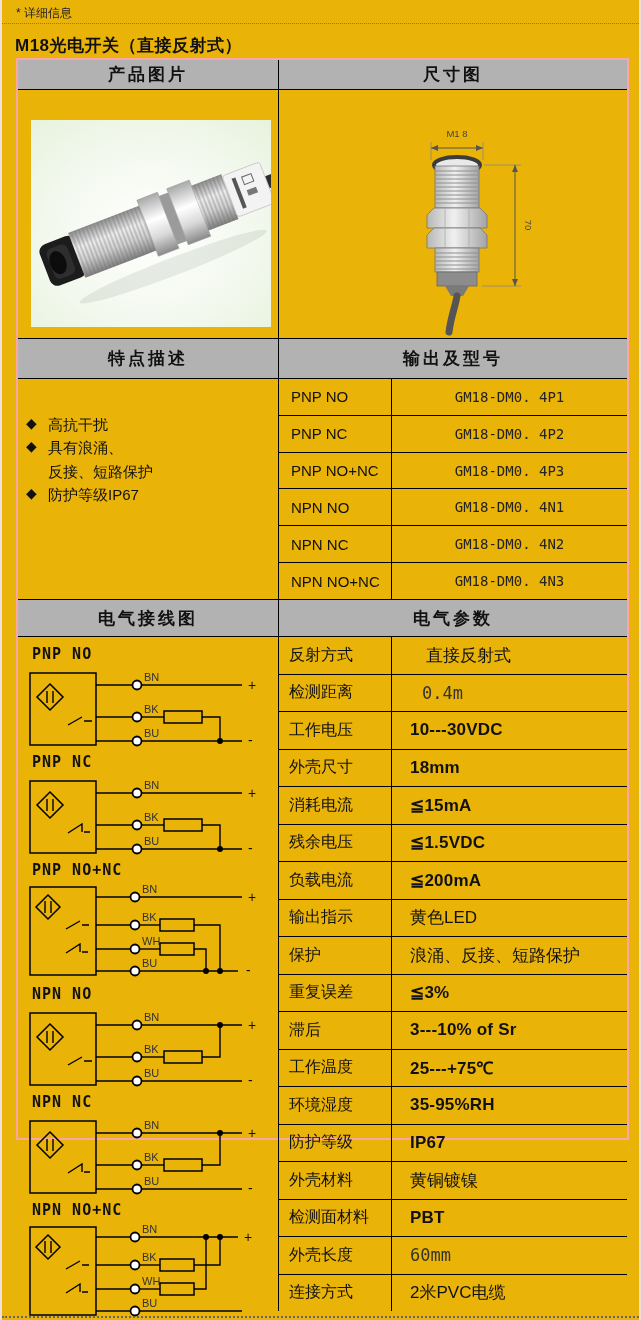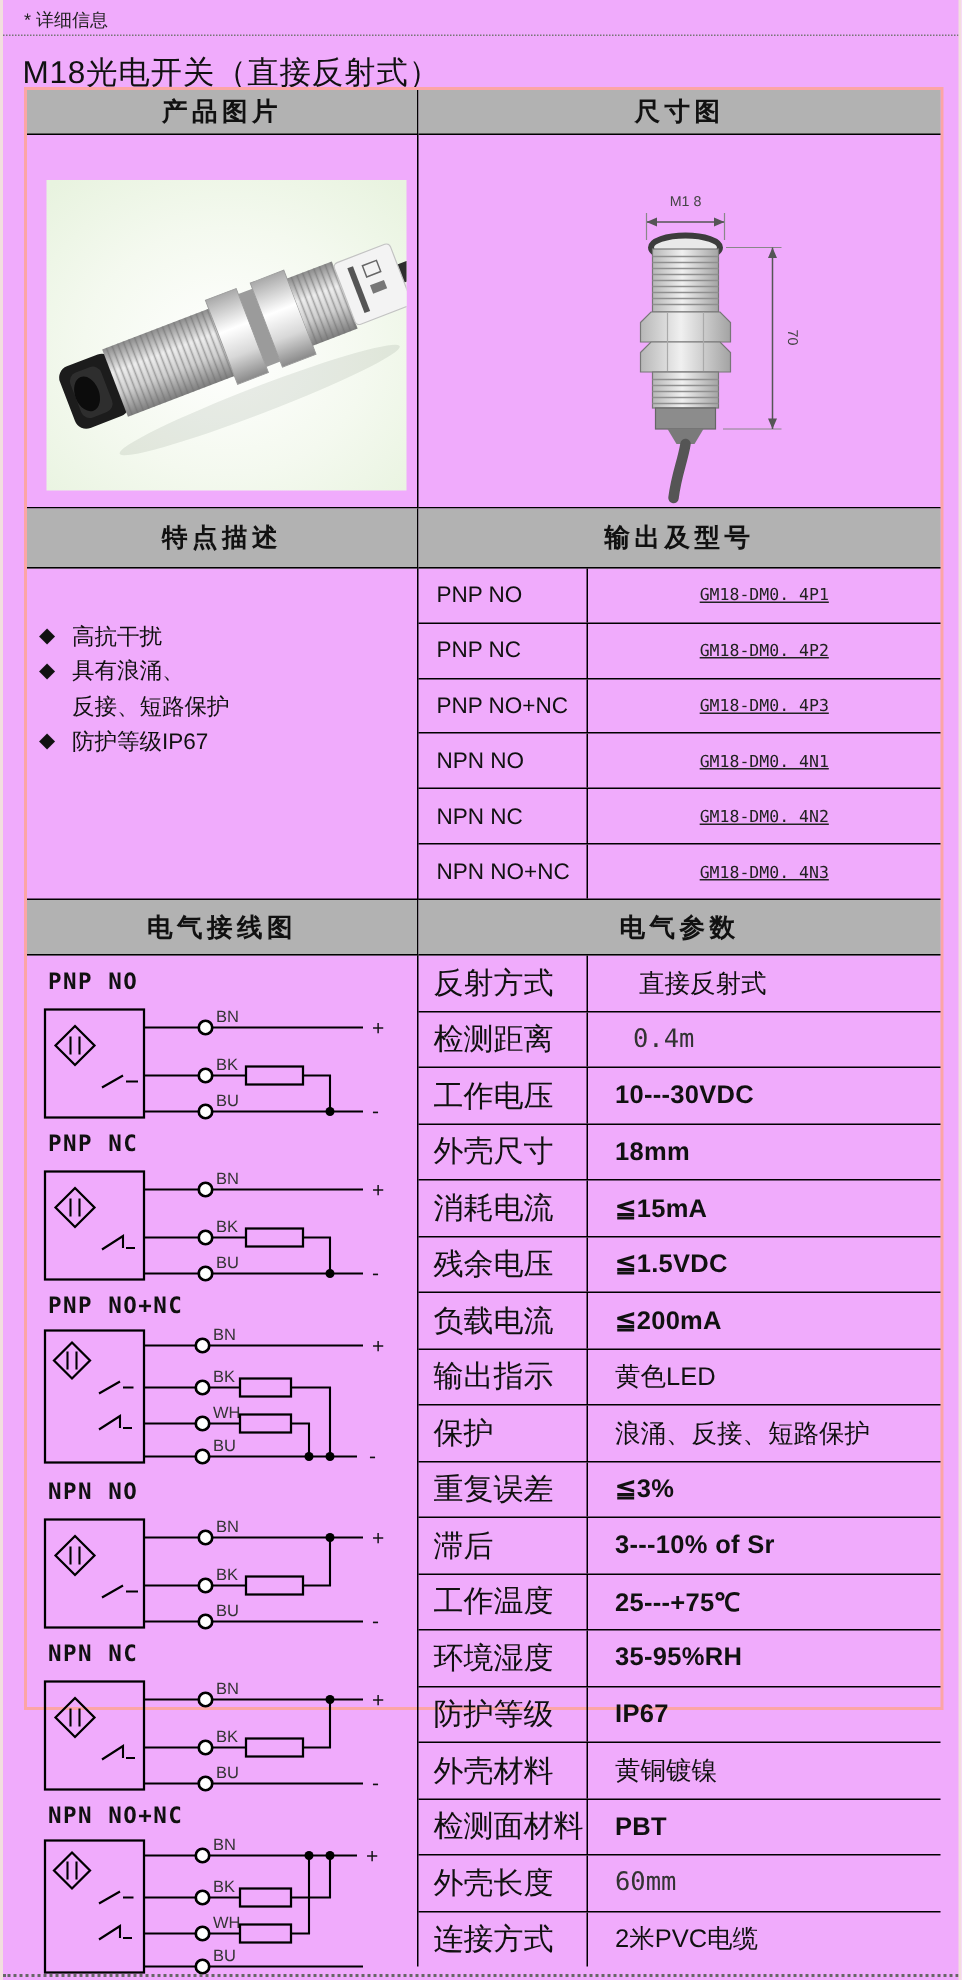--- a/index.html
+++ b/index.html
@@ -1,22 +1,22 @@
 <!DOCTYPE html>
 <html><head>
 <meta charset="utf-8">
 <style>
   html,body{margin:0;padding:0;background:#fff;}
   body{font-family:"Liberation Sans",sans-serif;color:#111;}
-  .page{position:relative;width:641px;height:1320px;background:#f0abfc;overflow:hidden;
+  .page{position:relative;width:641px;height:1320px;background:#eab308;overflow:hidden;
         border-left:2px solid #f2dede;border-right:2px solid #f2dede;box-sizing:border-box;}
   .top-note{position:absolute;left:14px;top:5px;font-size:12px;color:#222;}
   .dotline-top{position:absolute;left:0;top:23px;width:641px;border-top:1px dotted #777;}
   .dotline-bottom{position:absolute;left:0;top:1316px;width:641px;border-top:2px dotted #666;}
-  .doc-title{position:absolute;left:13px;top:34px;font-size:21px;font-weight:normal;letter-spacing:.5px;}
+  .doc-title{position:absolute;left:13px;top:34px;font-size:17px;font-weight:bold;letter-spacing:.5px;}
 
   .tbl{position:absolute;left:14px;top:58px;width:613px;height:1082px;
        border:2px solid #fca5a5;box-sizing:border-box;}
   .cell{position:absolute;box-sizing:border-box;}
   .bb{border-bottom:1px solid #000;}
   .br{border-right:1px solid #000;}
   .hdr{background:#b2b2b2;display:flex;align-items:center;justify-content:center;
        font-weight:bold;font-size:17px;letter-spacing:3px;}
 
   
@@ -36,26 +36,26 @@
   .h3r{left:261px;top:540px;width:348px;height:37px;}
   
   .wirel{left:0;top:577px;width:261px;height:674px;padding:6px 0 0 6px;}
   .parr{left:261px;top:577px;width:348px;height:674px;display:flex;flex-direction:column;}
 
   .mrow{flex:1;display:flex;border-bottom:1px solid #000;}
   .mrow:last-child{border-bottom:none;}
   .mrow .mlab{width:113px;border-right:1px solid #000;display:flex;align-items:center;
               padding-left:12px;font-size:15px;box-sizing:border-box;}
   .mrow .mval{flex:1;display:flex;align-items:center;justify-content:center;
-              font-family:"DejaVu Sans Mono",monospace;font-size:11px;color:#222;text-decoration:underline;}
+              font-family:"DejaVu Sans Mono",monospace;font-size:14px;color:#222;}
 
   .prow{flex:1;display:flex;border-bottom:1px solid #000;}
   .prow:last-child{border-bottom:none;}
   .prow .plab{width:113px;border-right:1px solid #000;display:flex;align-items:center;
-              padding-left:10px;font-size:20px;box-sizing:border-box;}
+              padding-left:10px;font-size:16px;box-sizing:border-box;}
   .prow .pval{flex:1;display:flex;align-items:center;padding-left:18px;font-size:17px;}
   .v-strong{font-weight:600;font-size:15.5px;letter-spacing:.2px;}
   .v-cn{font-weight:400;}
   .v-mono{font-family:"DejaVu Sans Mono",monospace;font-size:13.5px;color:#333;}
 
   .feat-list{padding:34px 0 0 8px;font-size:15px;line-height:1.55;}
   .feat-line{display:flex;}
   .feat-bullet{width:22px;text-align:left;font-size:14px;}
   .feat-cont{padding-left:22px;}
 

